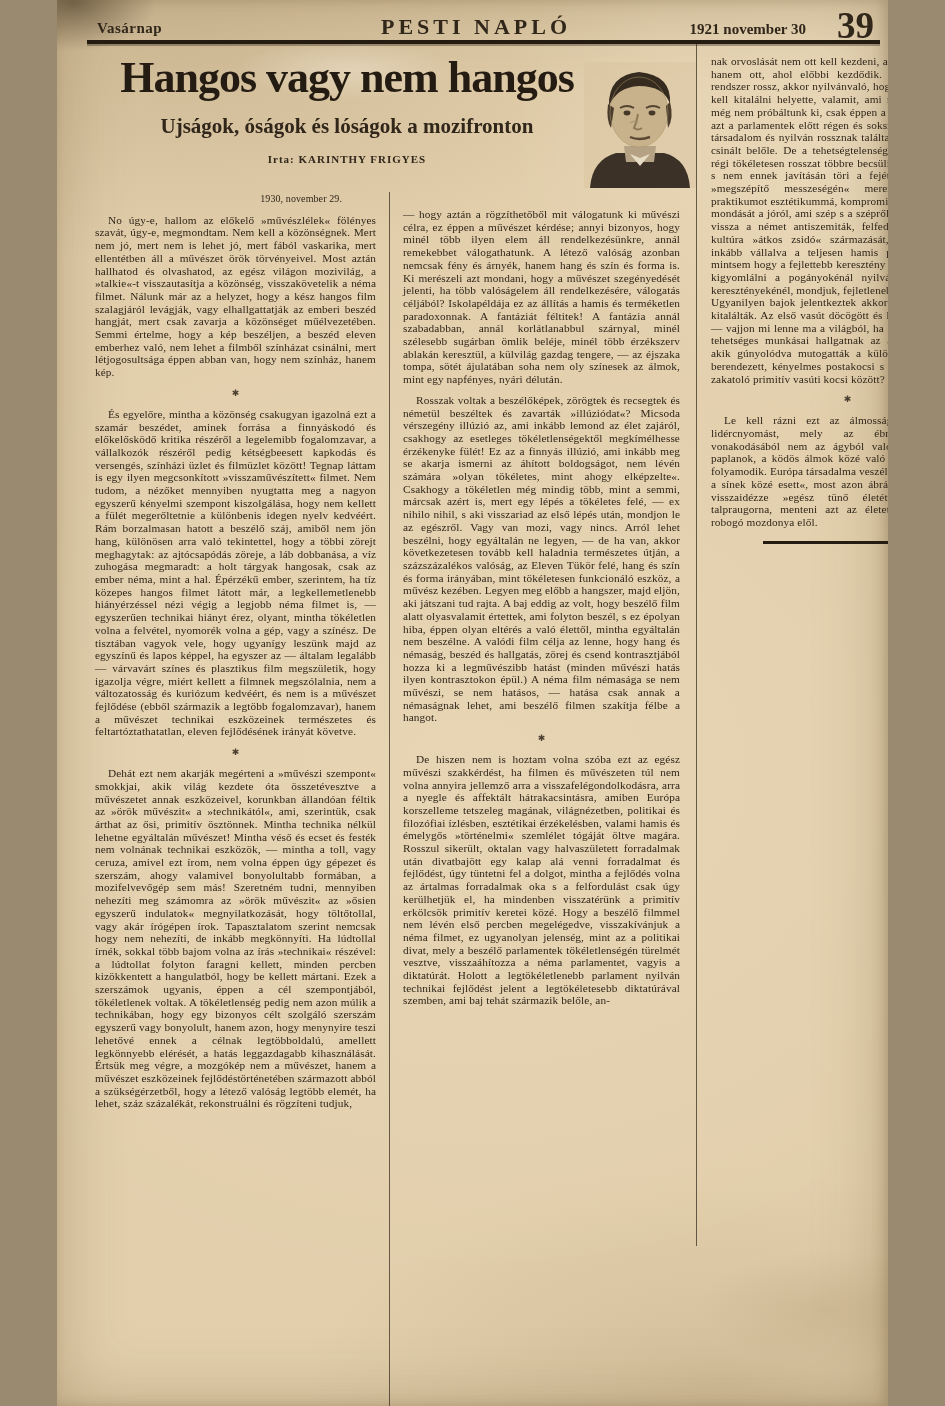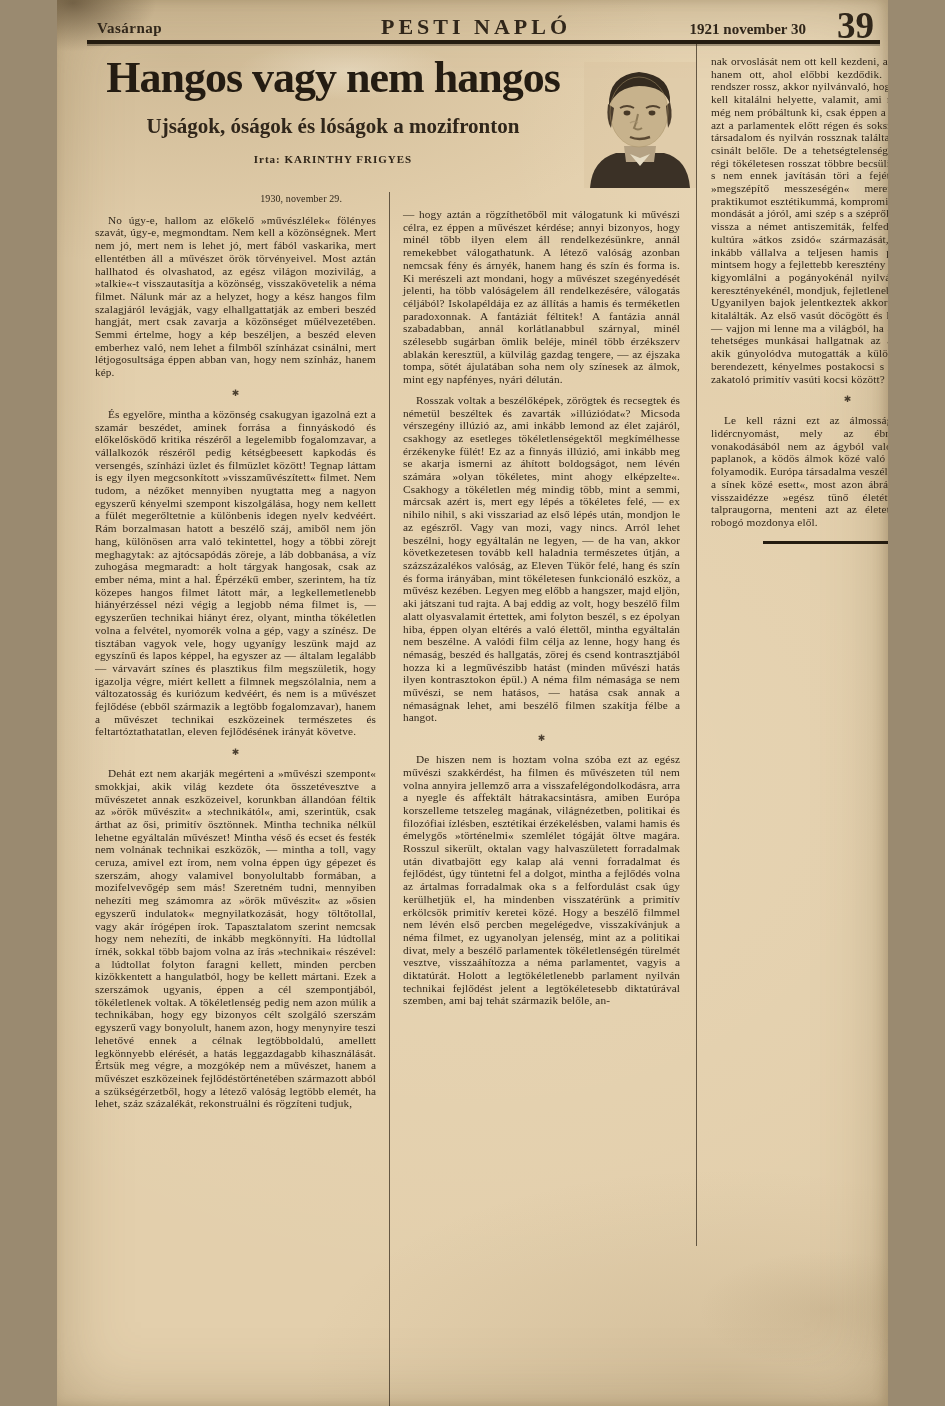--- a/index.html
+++ b/index.html
@@ -25,21 +25,21 @@
   .stain.s3{left:640px;top:1250px;width:260px;height:120px;background:radial-gradient(ellipse, rgba(120,95,55,.12), transparent 70%);}
 
   
   .hdr-day{position:absolute;left:40px;top:20px;font-weight:bold;font-size:15px;letter-spacing:.5px;}
   .hdr-masthead{position:absolute;left:7px;right:0;top:14px;text-align:center;font-weight:bold;font-size:22px;letter-spacing:4px;}
   .hdr-date{position:absolute;right:82px;top:21px;font-weight:bold;font-size:15px;}
   .hdr-page{position:absolute;right:14px;top:4px;font-weight:bold;font-size:37px;}
   .hdr-rule{position:absolute;left:30px;right:8px;top:40px;height:4px;background:#241c10;box-shadow:0 2px 0 rgba(36,28,16,.35);}
 
   
-  .title-block{position:absolute;left:16px;top:56px;width:520px;text-align:center;}
+  .title-block{position:absolute;left:30px;top:56px;width:520px;text-align:center;}
   .headline{margin:0;font-size:44px;line-height:1.0;font-weight:bold;color:#241c12;letter-spacing:-1px;}
   .subtitle{margin:14px 0 0 0;font-size:21px;font-weight:bold;}
   .byline{margin:14px 0 0 0;font-size:11px;font-weight:bold;letter-spacing:1px;}
 
   
   .portrait{position:absolute;left:527px;top:62px;width:112px;height:126px;}
 
   
   .col{position:absolute;font-size:11.3px;line-height:12.7px;text-align:justify;letter-spacing:.1px;}
   .col p{margin:8px;text-indent:13px;}

